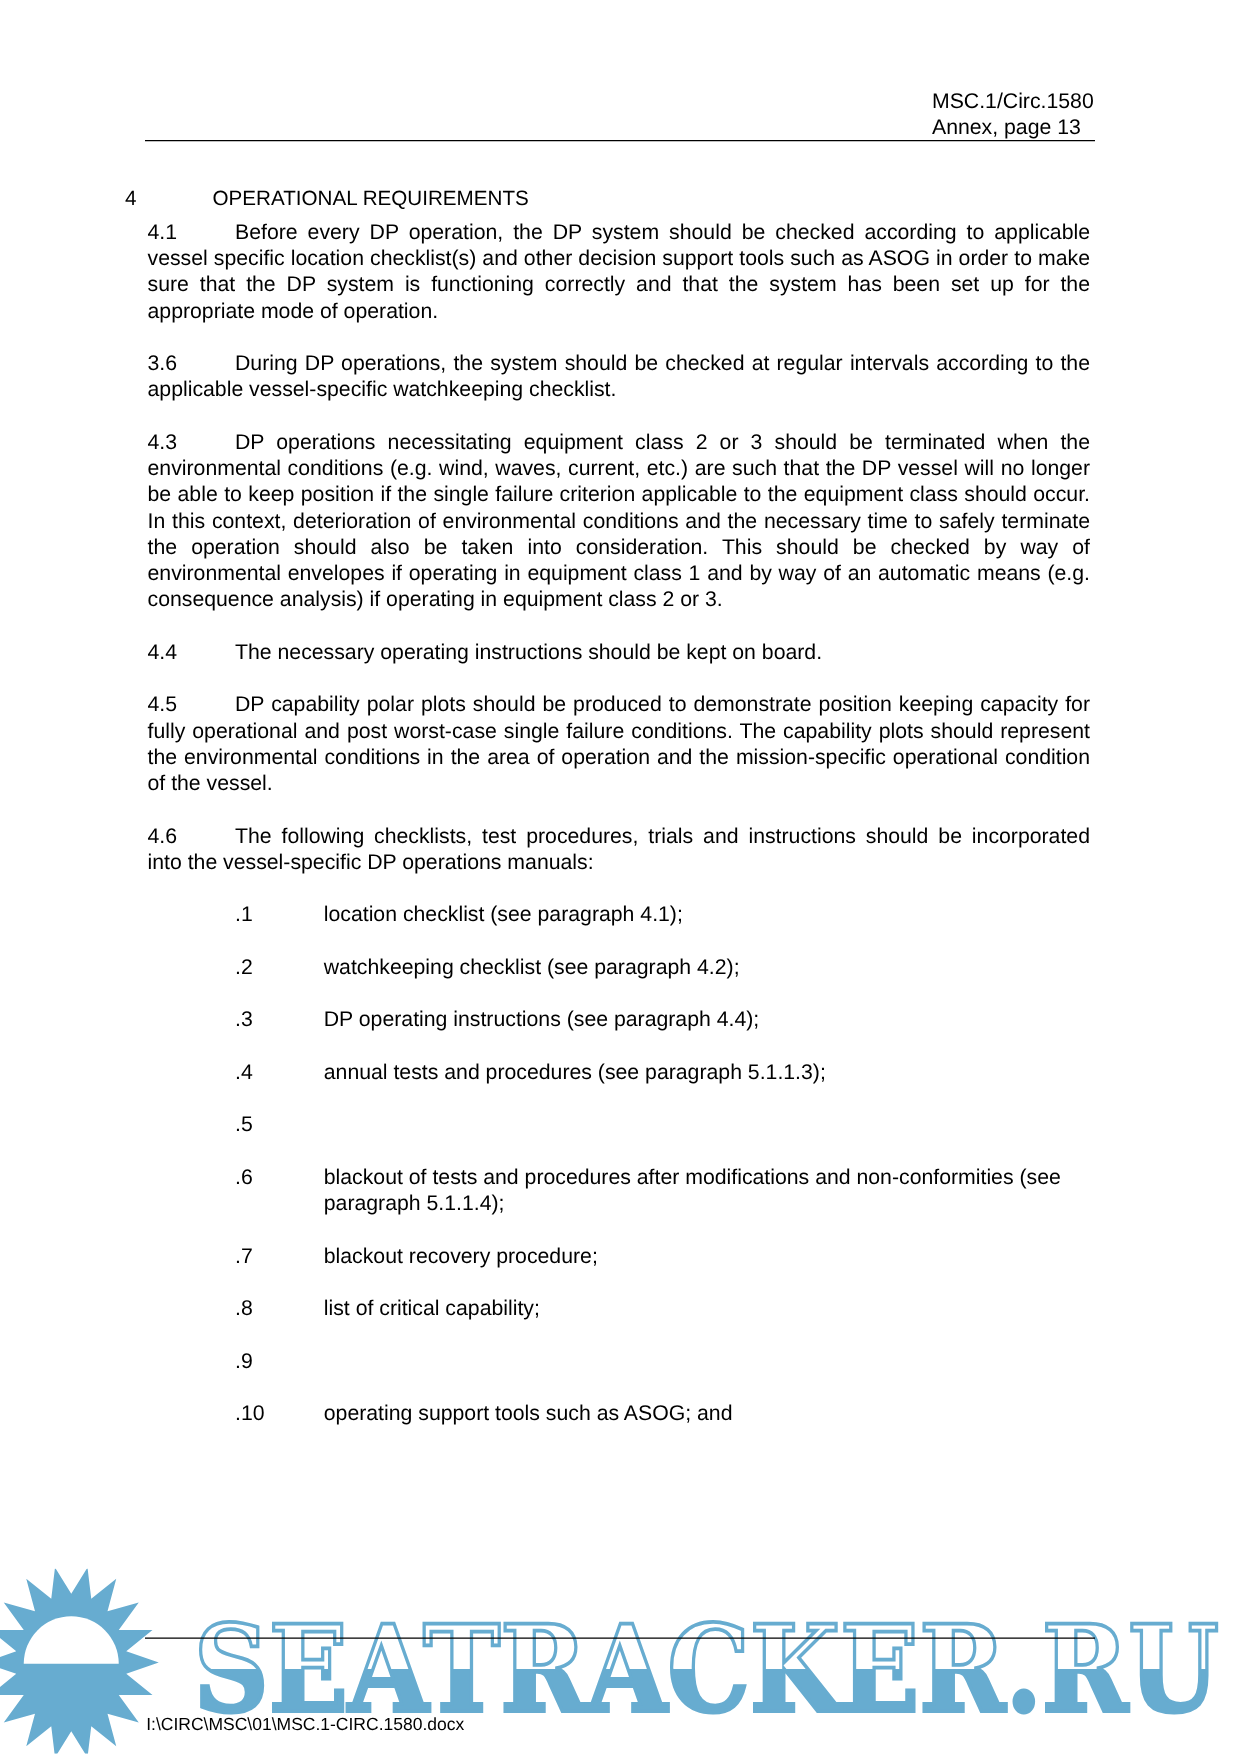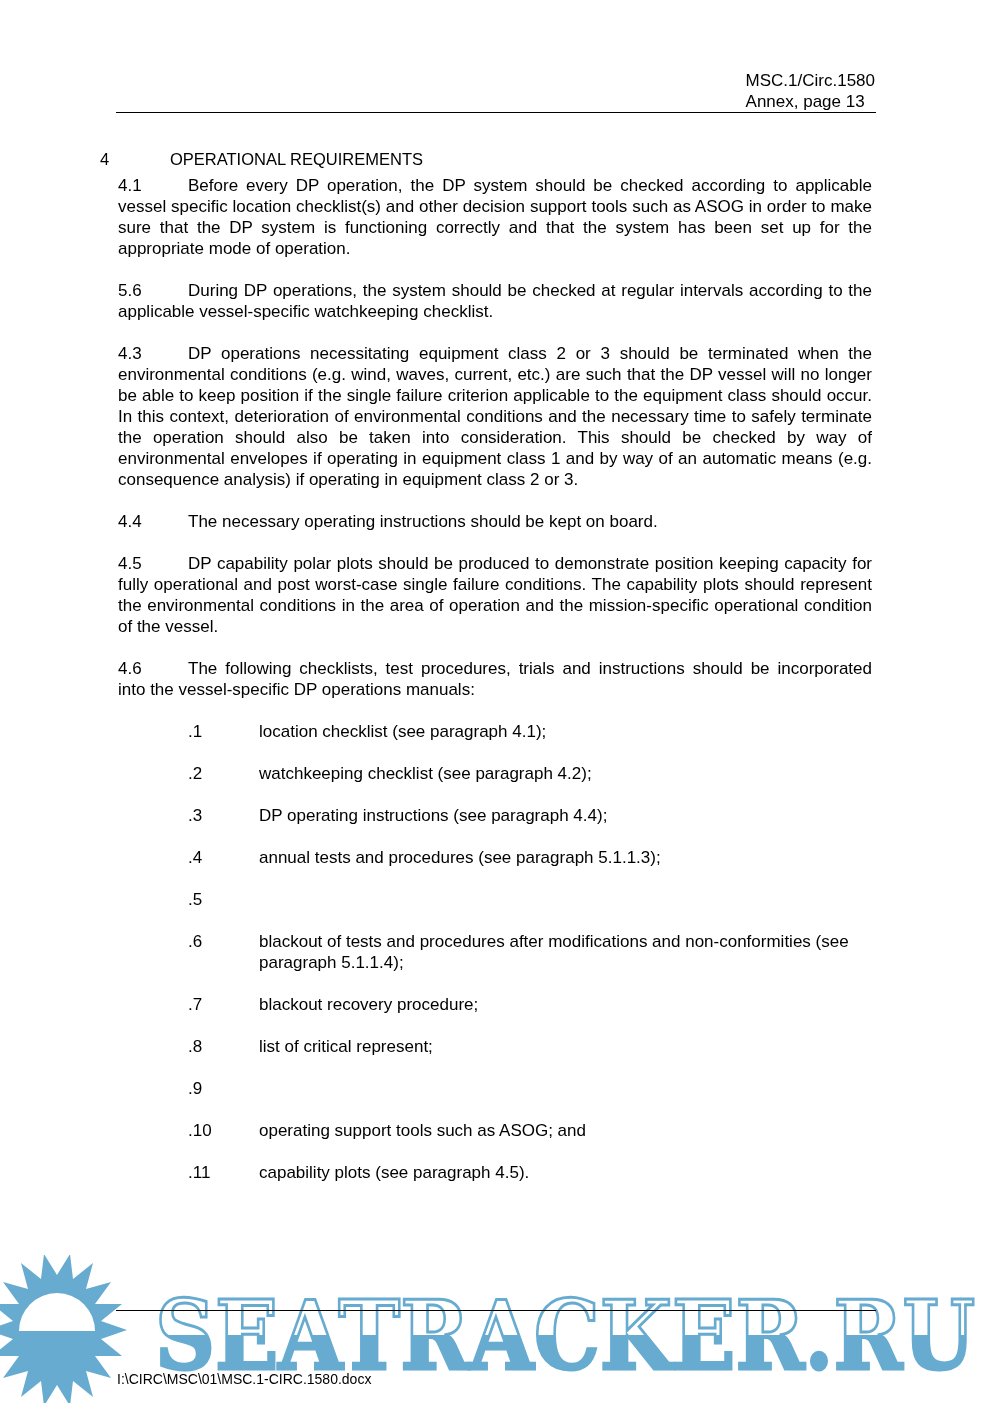--- a/index.html
+++ b/index.html
@@ -38,21 +38,21 @@
     <div>Annex, page 13</div>
   </div>
   <div class="header-rule"></div>
 
   <div class="heading">
     <span class="num">4</span><span>OPERATIONAL REQUIREMENTS</span>
   </div>
 
   <div class="body">
     <p class="para"><span class="pnum">4.1</span><span>Before every DP operation, the DP system should be checked according to applicable vessel specific location checklist(s) and other decision support tools such as ASOG in order to make sure that the DP system is functioning correctly and that the system has been set up for the appropriate mode of operation.</span></p>
-    <p class="para"><span class="pnum">5.6</span><span>During DP operations, the system should be checked at regular intervals according to the applicable vessel-specific watchkeeping checklist.</span></p>
+    <p class="para"><span class="pnum">3.6</span><span>During DP operations, the system should be checked at regular intervals according to the applicable vessel-specific watchkeeping checklist.</span></p>
     <p class="para"><span class="pnum">4.3</span><span>DP operations necessitating equipment class 2 or 3 should be terminated when the environmental conditions (e.g. wind, waves, current, etc.) are such that the DP vessel will no longer be able to keep position if the single failure criterion applicable to the equipment class should occur. In this context, deterioration of environmental conditions and the necessary time to safely terminate the operation should also be taken into consideration. This should be checked by way of environmental envelopes if operating in equipment class 1 and by way of an automatic means (e.g. consequence analysis) if operating in equipment class 2 or 3.</span></p>
     <p class="para"><span class="pnum">4.4</span><span>The necessary operating instructions should be kept on board.</span></p>
     <p class="para"><span class="pnum">4.5</span><span>DP capability polar plots should be produced to demonstrate position keeping capacity for fully operational and post worst-case single failure conditions. The capability plots should represent the environmental conditions in the area of operation and the mission-specific operational condition of the vessel.</span></p>
     <p class="para"><span class="pnum">4.6</span><span>The following checklists, test procedures, trials and instructions should be incorporated into the vessel-specific DP operations manuals:</span></p>
 
     <div class="list">
       <div class="item">
           <span class="inum">.1</span>
           <span class="itext">location checklist (see paragraph 4.1);</span>
         </div>
@@ -74,32 +74,28 @@
       <div class="item">
           <span class="inum">.6</span>
           <span class="itext">blackout of tests and procedures after modifications and non-conformities (see paragraph 5.1.1.4);</span>
         </div>
       <div class="item">
           <span class="inum">.7</span>
           <span class="itext">blackout recovery procedure;</span>
         </div>
       <div class="item">
           <span class="inum">.8</span>
-          <span class="itext">list of critical represent;</span>
+          <span class="itext">list of critical capability;</span>
         </div>
       <div class="item">
           <span class="inum">.9</span>
         </div>
       <div class="item">
           <span class="inum">.10</span>
           <span class="itext">operating support tools such as ASOG; and</span>
-        </div>
-      <div class="item">
-          <span class="inum">.11</span>
-          <span class="itext">capability plots (see paragraph 4.5).</span>
         </div>
     </div>
   </div>
 
   <svg class="watermark" viewBox="0 0 991 148" xmlns="http://www.w3.org/2000/svg">
     <defs>
       <linearGradient id="halfFill" x1="0" y1="0" x2="0" y2="1">
         <stop offset="0" stop-color="#ffffff" stop-opacity="0"></stop>
         <stop offset="0.5" stop-color="#ffffff" stop-opacity="0"></stop>
         <stop offset="0.5" stop-color="#67acd0"></stop>

